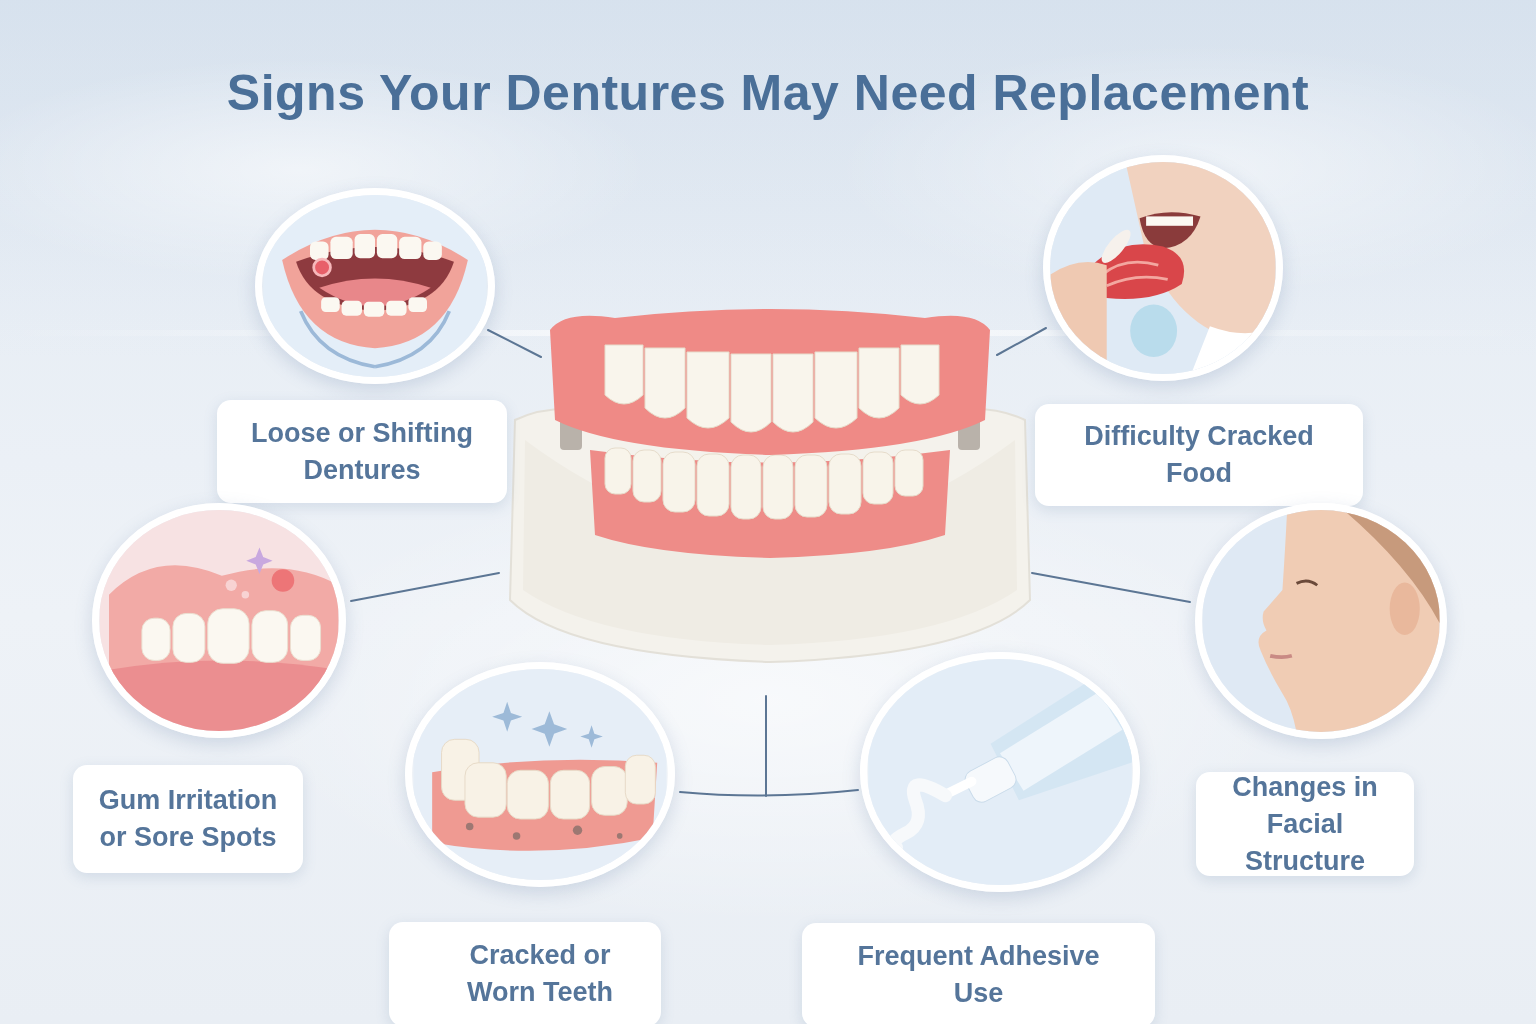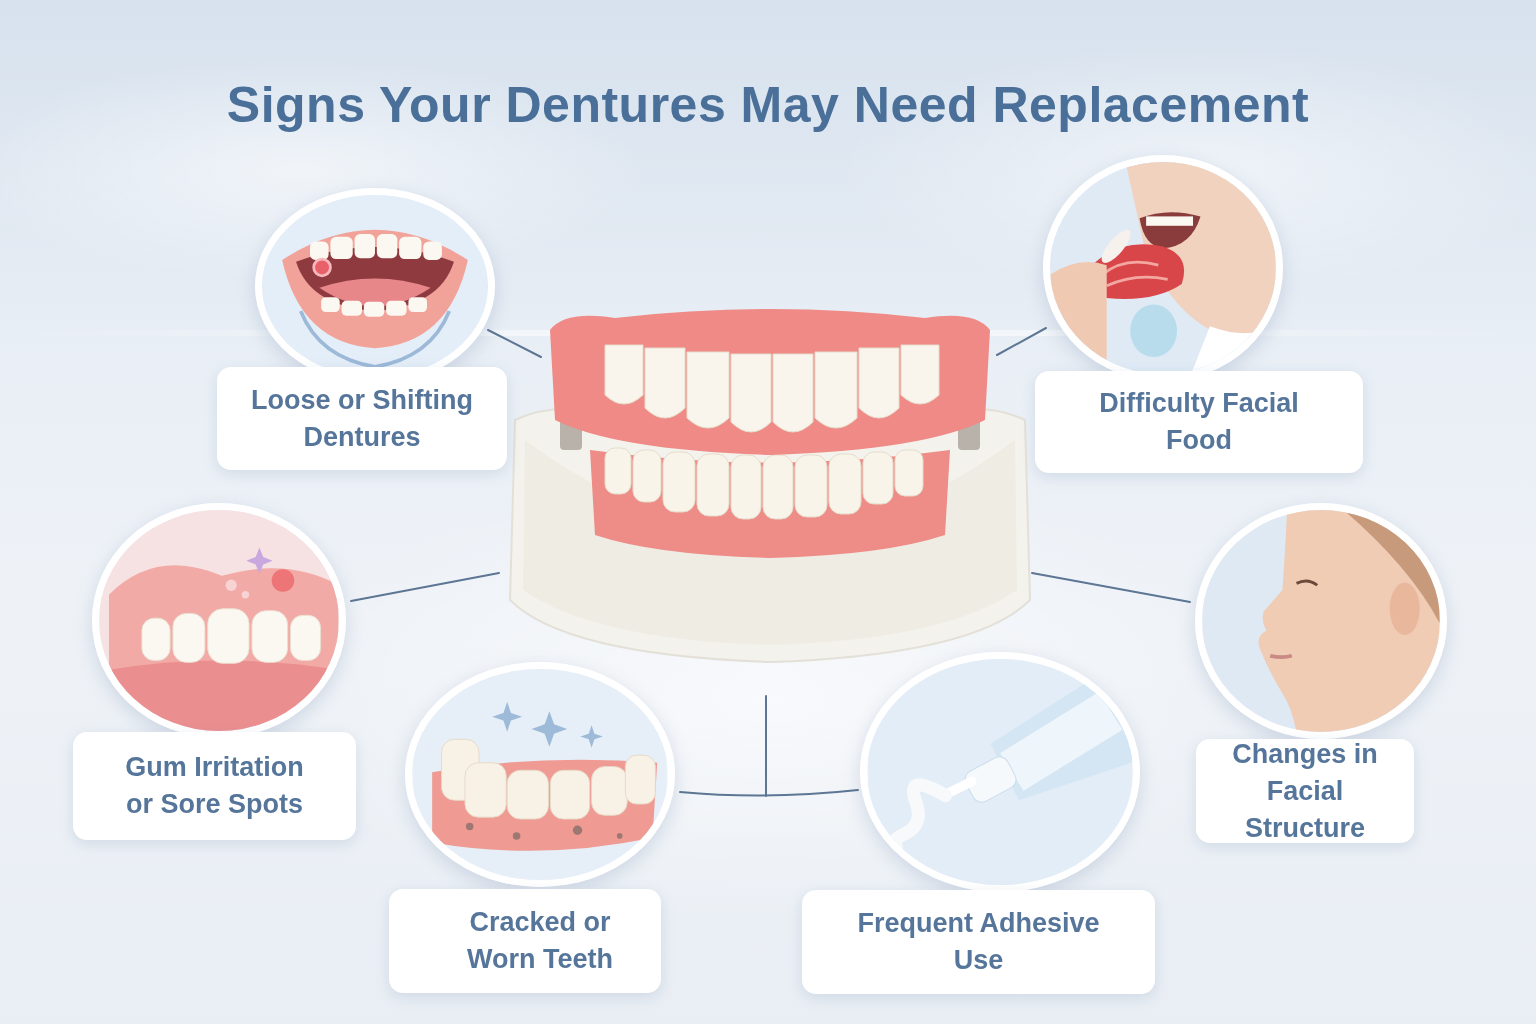--- a/index.html
+++ b/index.html
@@ -31,36 +31,36 @@
     border:7px solid #ffffff;
     box-shadow: 0 6px 18px rgba(90,120,160,.22);
     overflow:hidden; box-sizing:border-box;
   }
   .circle svg { width:100%; height:100%; display:block; }
 
   .card {
     position:absolute; background:#ffffff; border-radius:14px;
     box-shadow: 0 4px 14px rgba(90,120,160,.18);
     display:flex; align-items:center; justify-content:center; text-align:center;
-    box-sizing:border-box; padding:6px 14px;
+    box-sizing:border-box; padding:6px 14px;margin-top:33px;
   }
   .card span {
     font-size:27px; line-height:37px; color:#55759a; font-weight:bold;
     white-space:pre-line;
   }
   .centerpiece { position:absolute; left:505px; top:300px; width:530px; height:370px; }
   .centerpiece svg { width:100%; height:100%; display:block; }
 </style>
 </head>
 <body>
 
 <div class="bg-blur"></div>
 <div class="bg-shelf"></div>
 
-<h1 class="title" style="margin:16px;">Signs Your Dentures May Need Replacement</h1>
+<h1 class="title" style="margin:4px;">Signs Your Dentures May Need Replacement</h1>
 
 <svg class="connectors" viewBox="0 0 1536 1024">
   <g stroke="#5c7694" stroke-width="2" fill="none" stroke-linecap="round">
     <line x1="488" y1="330" x2="541" y2="357"></line>
     <line x1="997" y1="355" x2="1046" y2="328"></line>
     <line x1="351" y1="601" x2="499" y2="573"></line>
     <line x1="1032" y1="573" x2="1190" y2="602"></line>
     <line x1="766" y1="696" x2="766" y2="796"></line>
     <path d="M680 792 Q766 800 858 790"></path>
   </g>
@@ -144,21 +144,21 @@
     <rect x="102" y="58" width="50" height="10" fill="#fbf8f2"></rect>
     <path d="M40 115 Q70 80 120 90 Q150 100 140 130 Q110 150 60 145 Q30 140 40 115 Z" fill="#d9464a"></path>
     <path d="M55 120 Q80 100 115 110 M60 132 Q90 118 125 125" stroke="#f3a7a0" stroke-width="3" fill="none"></path>
     <path d="M0 120 Q30 100 60 110 L60 226 L0 226 Z" fill="#efc9b2"></path>
     <ellipse cx="70" cy="90" rx="8" ry="22" transform="rotate(40 70 90)" fill="#f6f1ec"></ellipse>
     <ellipse cx="110" cy="180" rx="25" ry="28" fill="#b9dcec"></ellipse>
     <path d="M170 175 Q210 190 240 175 L240 226 L150 226 Z" fill="#ffffff"></path>
   </svg>
 </div>
 <div class="card" style="left:1035px; top:371px; width:328px; height:102px;">
-  <span>Difficulty Facial
+  <span>Difficulty Cracked
 Food</span>
 </div>
 
 <div class="circle" style="left:92px; top:503px; width:254px; height:235px;">
   <svg viewBox="0 0 254 235">
     <rect width="254" height="235" fill="#f7e2e3"></rect>
     <path d="M10 90 Q60 40 130 70 Q200 50 254 80 L254 200 L10 200 Z" fill="#f2aaa6"></path>
     <path d="M10 170 Q127 150 254 170 L254 235 L10 235 Z" fill="#eb8e90"></path>
     <g fill="#fbf8f1" stroke="#eadfd0">
       <rect x="45" y="115" width="30" height="45" rx="13"></rect>
@@ -166,21 +166,21 @@
       <rect x="115" y="105" width="44" height="58" rx="16"></rect>
       <rect x="162" y="107" width="38" height="55" rx="15"></rect>
       <rect x="203" y="112" width="32" height="48" rx="13"></rect>
     </g>
     <circle cx="195" cy="75" r="12" fill="#ec6f72" opacity=".9"></circle>
     <path d="M170 40 l4 10 l10 4 l-10 4 l-4 10 l-4 -10 l-10 -4 l10 -4 z" fill="#c8a8df"></path>
     <circle cx="140" cy="80" r="6" fill="#f8d3d3"></circle>
     <circle cx="155" cy="90" r="4" fill="#f8d3d3"></circle>
   </svg>
 </div>
-<div class="card" style="left:73px; top:732px; width:283px; height:108px;">
+<div class="card" style="left:73px; top:732px; width:230px; height:108px;">
   <span>Gum Irritation
 or Sore Spots</span>
 </div>
 
 <div class="circle" style="left:1195px; top:503px; width:252px; height:236px;">
   <svg viewBox="0 0 252 236">
     <rect width="252" height="236" fill="#dfe9f4"></rect>
     <path d="M90 0 L252 0 L252 236 L100 236 Q95 210 85 195 Q70 170 62 150 Q55 135 68 128 Q62 118 65 108 Q72 100 85 85 Q88 40 90 0 Z" fill="#f0ccb4"></path>
     <path d="M150 0 L252 0 L252 120 Q220 60 150 0 Z" fill="#c79a7c"></path>
     <ellipse cx="215" cy="105" rx="16" ry="28" fill="#e9b89c"></ellipse>

